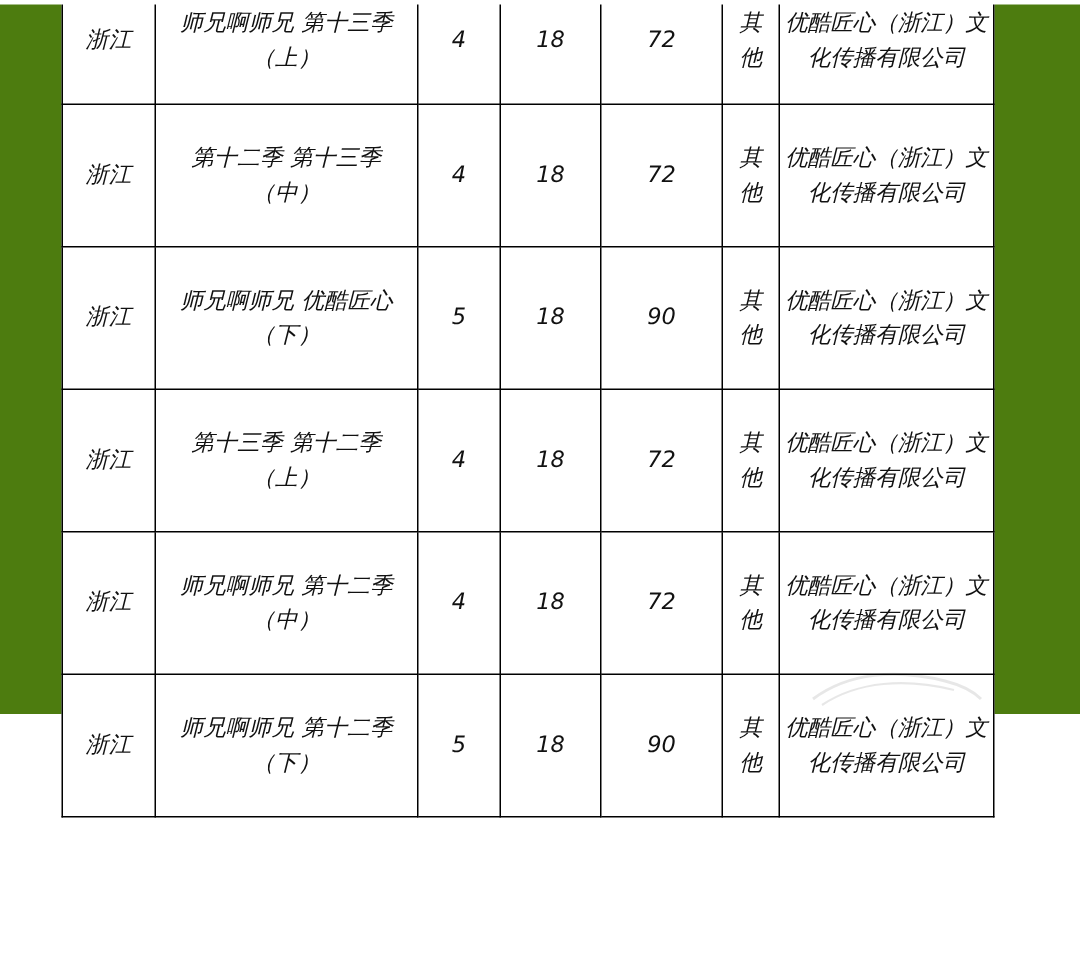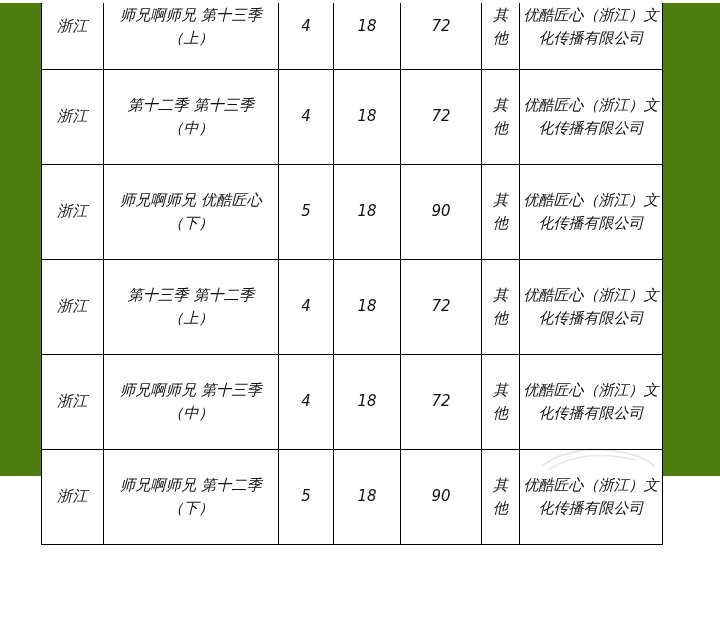--- a/index.html
+++ b/index.html
@@ -160,21 +160,21 @@
           <td class="num">4</td>
           <td class="num">18</td>
           <td class="num">72</td>
           <td class="type">
               <span class="type-inner">其他</span>
             </td>
           <td class="company">优酷匠心（浙江）文化传播有限公司</td>
         </tr>
         <tr class="row-tall">
           <td class="region">浙江</td>
-          <td class="title">师兄啊师兄  第十三季（中）</td>
+          <td class="title">师兄啊师兄  第十二季（中）</td>
           <td class="num">4</td>
           <td class="num">18</td>
           <td class="num">72</td>
           <td class="type">
               <span class="type-inner">其他</span>
             </td>
           <td class="company">优酷匠心（浙江）文化传播有限公司</td>
         </tr>
         <tr class="row-tall">
           <td class="region">浙江</td>

